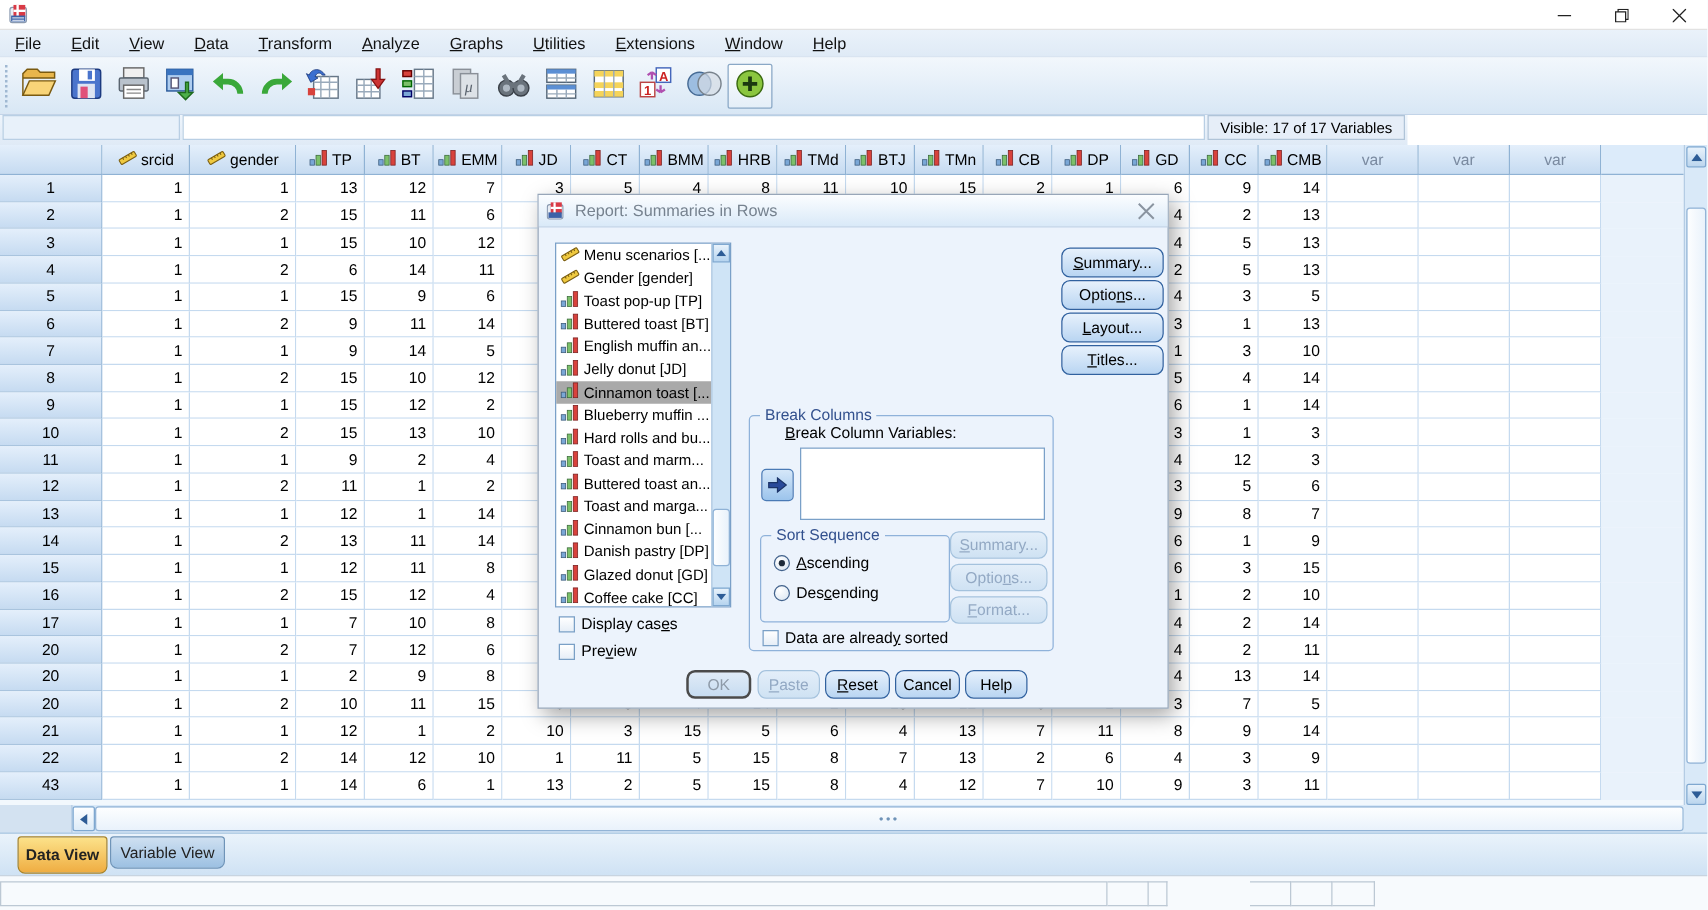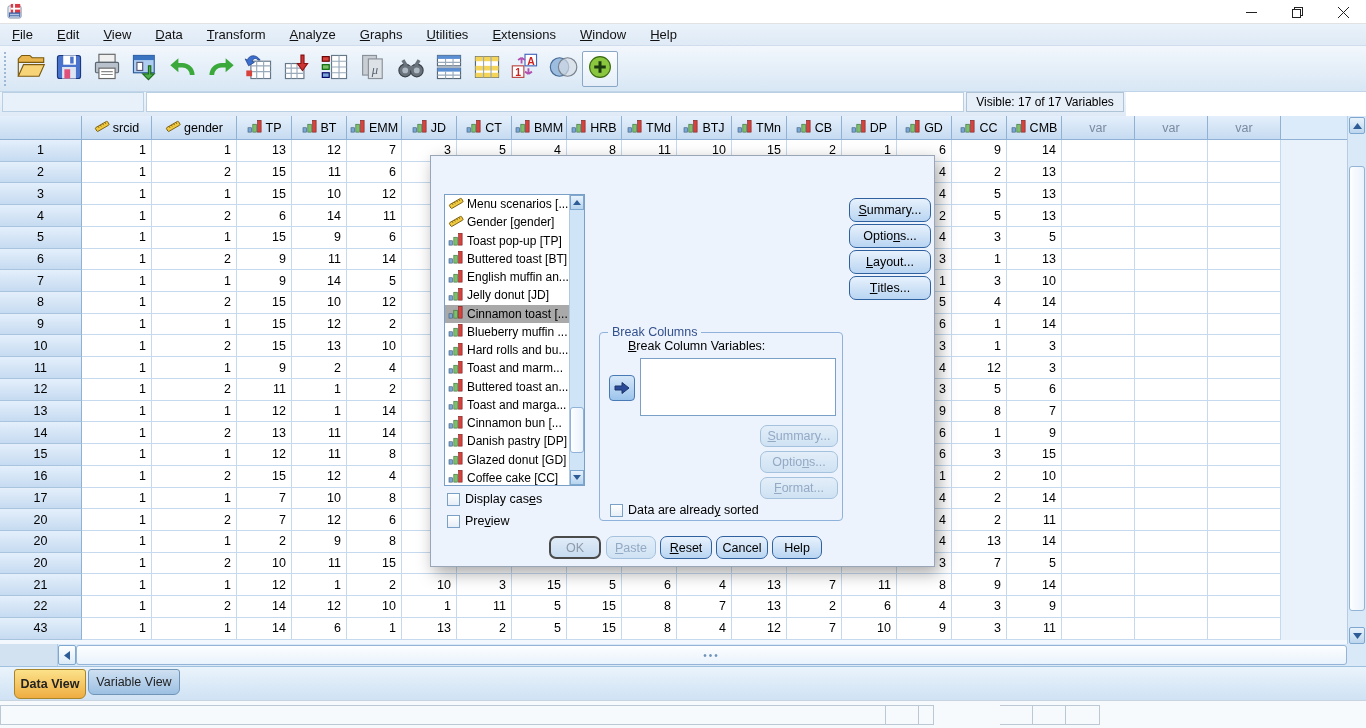--- a/index.html
+++ b/index.html
@@ -998,20 +998,33 @@
     <div class="scell" style="width: 886px;"></div>
     <div class="scell" style="width: 33px;"></div>
     <div class="scell" style="width: 15px;"></div>
     <div class="scell" style="width: 66px; margin-top: 44px;">Unicode:ON</div>
     <div class="scell" style="width: 33px;"></div>
     <div class="scell" style="width: 33px;"></div>
     <div class="scell" style="width: 34px;"></div>
   </div>
 
 <div class="abs" id="dialog">
+  <div class="abs" id="dlgtitle">
+    <svg width="16" height="16" style="margin-left:6px" viewBox="0 0 18 18">
+        <rect x="1" y="3" width="14" height="13" rx="2" fill="#e8edf4" stroke="#8a9ab0"></rect>
+        <rect x="4" y="1" width="10" height="10" fill="#d93a46"></rect>
+        <rect x="6.5" y="1" width="2" height="10" fill="#fff"></rect>
+        <rect x="4" y="5" width="10" height="2" fill="#fff"></rect>
+        <rect x="2" y="10" width="12" height="5" fill="#3c62a8"></rect>
+      </svg>
+    <span class="dtext">Report: Summaries in Rows</span>
+    <svg id="dlgclose" viewBox="0 0 14 14">
+        <path d="M1 1 L13 13 M13 1 L1 13" stroke="#8a94a0" stroke-width="1.6"></path>
+      </svg>
+  </div>
 
   <div class="abs" id="varlist">
     <div id="vlitems">
         <div class="vli">
           <span><svg class="micon" viewBox="0 0 18 16">
               <g transform="rotate(-30 9 8)">
                 <rect x="1" y="6" width="16" height="5" rx="1" fill="#efc93f" stroke="#7c5f12"></rect>
                 <path d="M5 6v2 M8 6v2 M11 6v2 M14 6v2" stroke="#7c5f12" fill="none"></path>
               </g>
             </svg></span>
@@ -1172,20 +1185,31 @@
   <div class="grp" style="left:168px;top:176px;width:244px;height:189px">
     <span class="glabel">Break Columns</span>
     <span class="flabel abs" style="left:28px;top:6px"><span class="u">B</span>reak Column Variables:</span>
     <div class="arrbtn" style="left:9px;top:42px">
         <svg width="16" height="14" viewBox="0 0 16 14">
           <path d="M1 5 h7 V1.5 L15 7 8 12.5 V9 H1 Z" fill="#2a4a9a" stroke="#1c3468"></path>
         </svg>
       </div>
     <div class="whitebox" style="left:40px;top:25px;width:196px;height:58px"></div>
 
+    <div class="grp" style="left:8px;top:95px;width:152px;height:70px;background:#ecf3fc">
+      <span class="glabel">Sort Sequence</span>
+      <div class="cbrow" style="left:10px;top:14px">
+        <div class="radio sel"></div>
+        <span class="flabel"><span class="u">A</span>scending</span>
+      </div>
+      <div class="cbrow" style="left:10px;top:38px">
+        <div class="radio"></div>
+        <span class="flabel">Des<span class="u">c</span>ending</span>
+      </div>
+    </div>
 
     <div class="btn dis" style="left:160px;top:92px;width:78px;height:22px"><span class="u">S</span>ummary...</div>
     <div class="btn dis" style="left:160px;top:118px;width:78px;height:22px">Optio<span class="u">n</span>s...</div>
     <div class="btn dis" style="left:160px;top:144px;width:78px;height:22px"><span class="u">F</span>ormat...</div>
 
     <div class="cbrow" style="left:10px;top:170px">
       <div class="cb"></div>
       <span class="flabel">Data are alread<span class="u">y</span> sorted</span>
     </div>
   </div>

